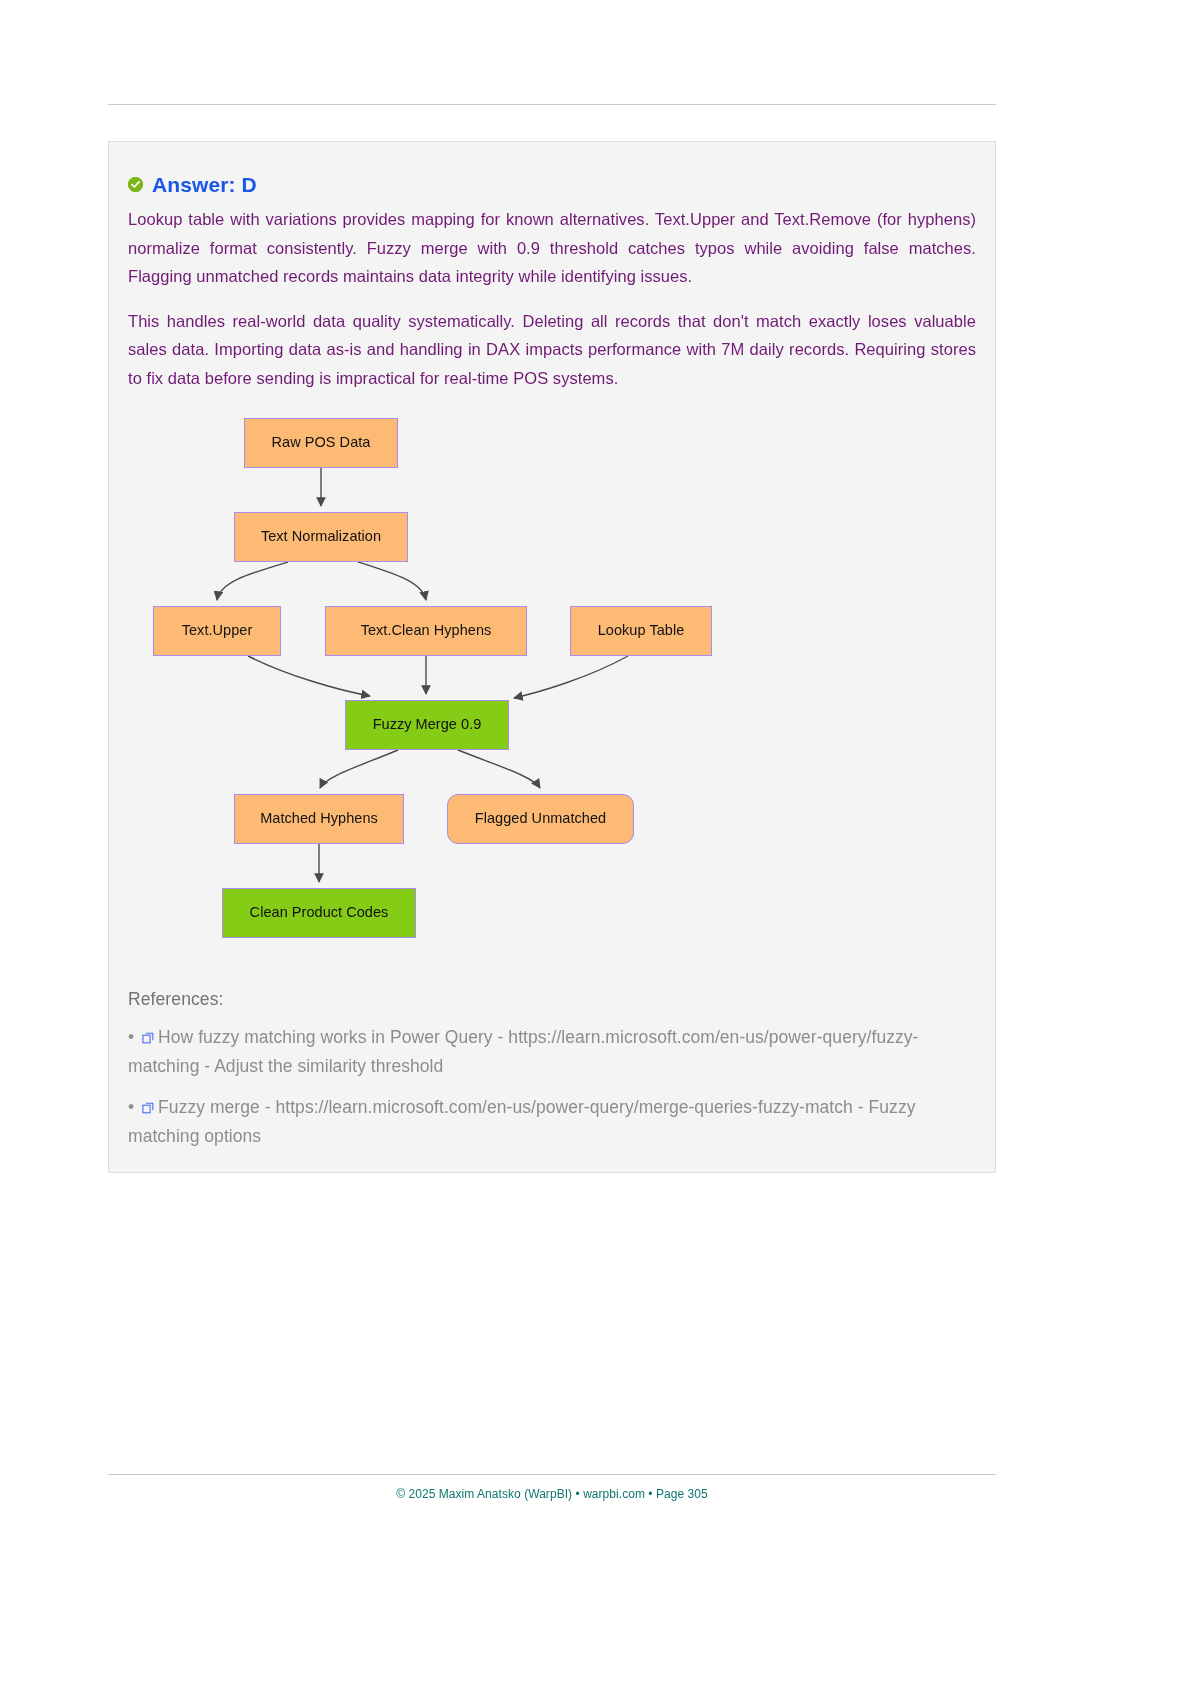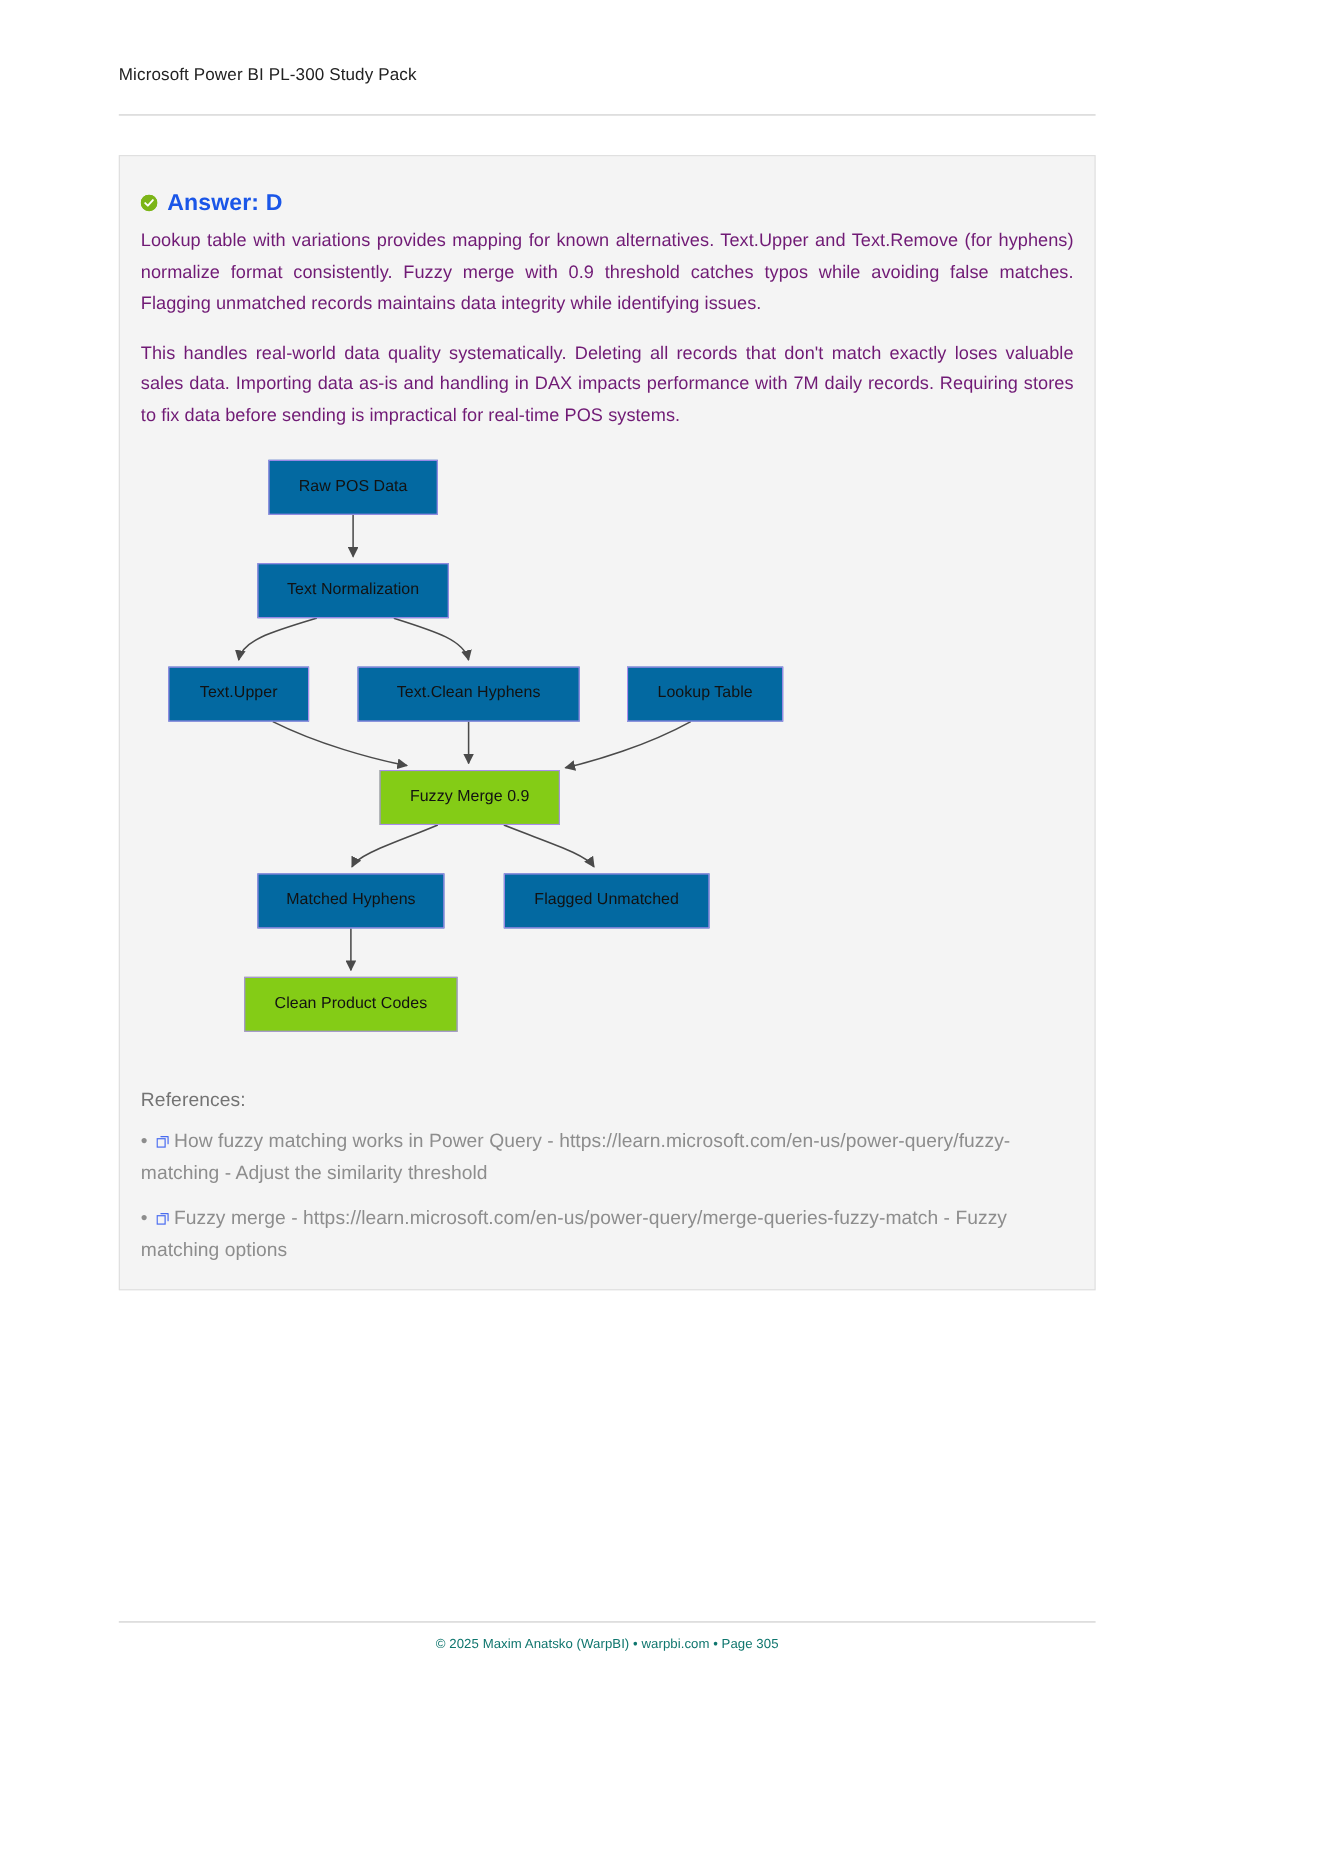--- a/index.html
+++ b/index.html
@@ -102,21 +102,21 @@
   }
   .diagram-svg {
     position: absolute;
     left: 0;
     top: 0;
   }
   .node {
     position: absolute;
     box-sizing: border-box;
     border: 1px solid #a98ced;
-    background: #0369a1;
+    background: #fdba74;
     display: flex;
     align-items: center;
     justify-content: center;
     font-size: 14.5px;
     color: #121212;
     letter-spacing: 0.05px;
     text-align: center;
     line-height: 1.2;
   }
   .node.cyan {
@@ -164,23 +164,20 @@
     font-size: 12px;
     color: #0f766e;
     letter-spacing: 0.05px;
   }
 </style>
 </head>
 <body>
 
 <div class="page">
 
-  <div class="header">
-    <div class="header-title">Microsoft Power BI PL-300 Study Pack</div>
-  </div>
   <div class="header-rule"></div>
 
   <div class="answer-card">
 
     <div class="answer-head">
       <span class="check-icon">
         <svg width="15" height="15" viewBox="0 0 15 15" aria-hidden="true">
           <circle cx="7.5" cy="7.5" r="7.5" fill="#7cb518"></circle>
           <path d="M4 7.6 L6.4 10 L11 4.9" fill="none" stroke="#ffffff" stroke-width="1.7" stroke-linecap="round" stroke-linejoin="round"></path>
         </svg>
@@ -242,21 +239,21 @@
       </div>
 
       <div class="node cyan" style="left:217px; top:290px; width:164px; height:50px;">
         <span>Fuzzy Merge 0.9</span>
       </div>
 
       <div class="node" style="left:106px; top:384px; width:170px; height:50px;">
         <span>Matched Hyphens</span>
       </div>
 
-      <div class="node" style="left:330px; top:384px; width:187px; height:50px;">
+      <div class="node" style="left:319px; top:384px; width:187px; height:50px;border-radius:11px;">
         <span>Flagged Unmatched</span>
       </div>
 
       <div class="node cyan" style="left:94px; top:478px; width:194px; height:50px;">
         <span>Clean Product Codes</span>
       </div>
 
     </div>
 
     <div class="refs-title">References:</div>

